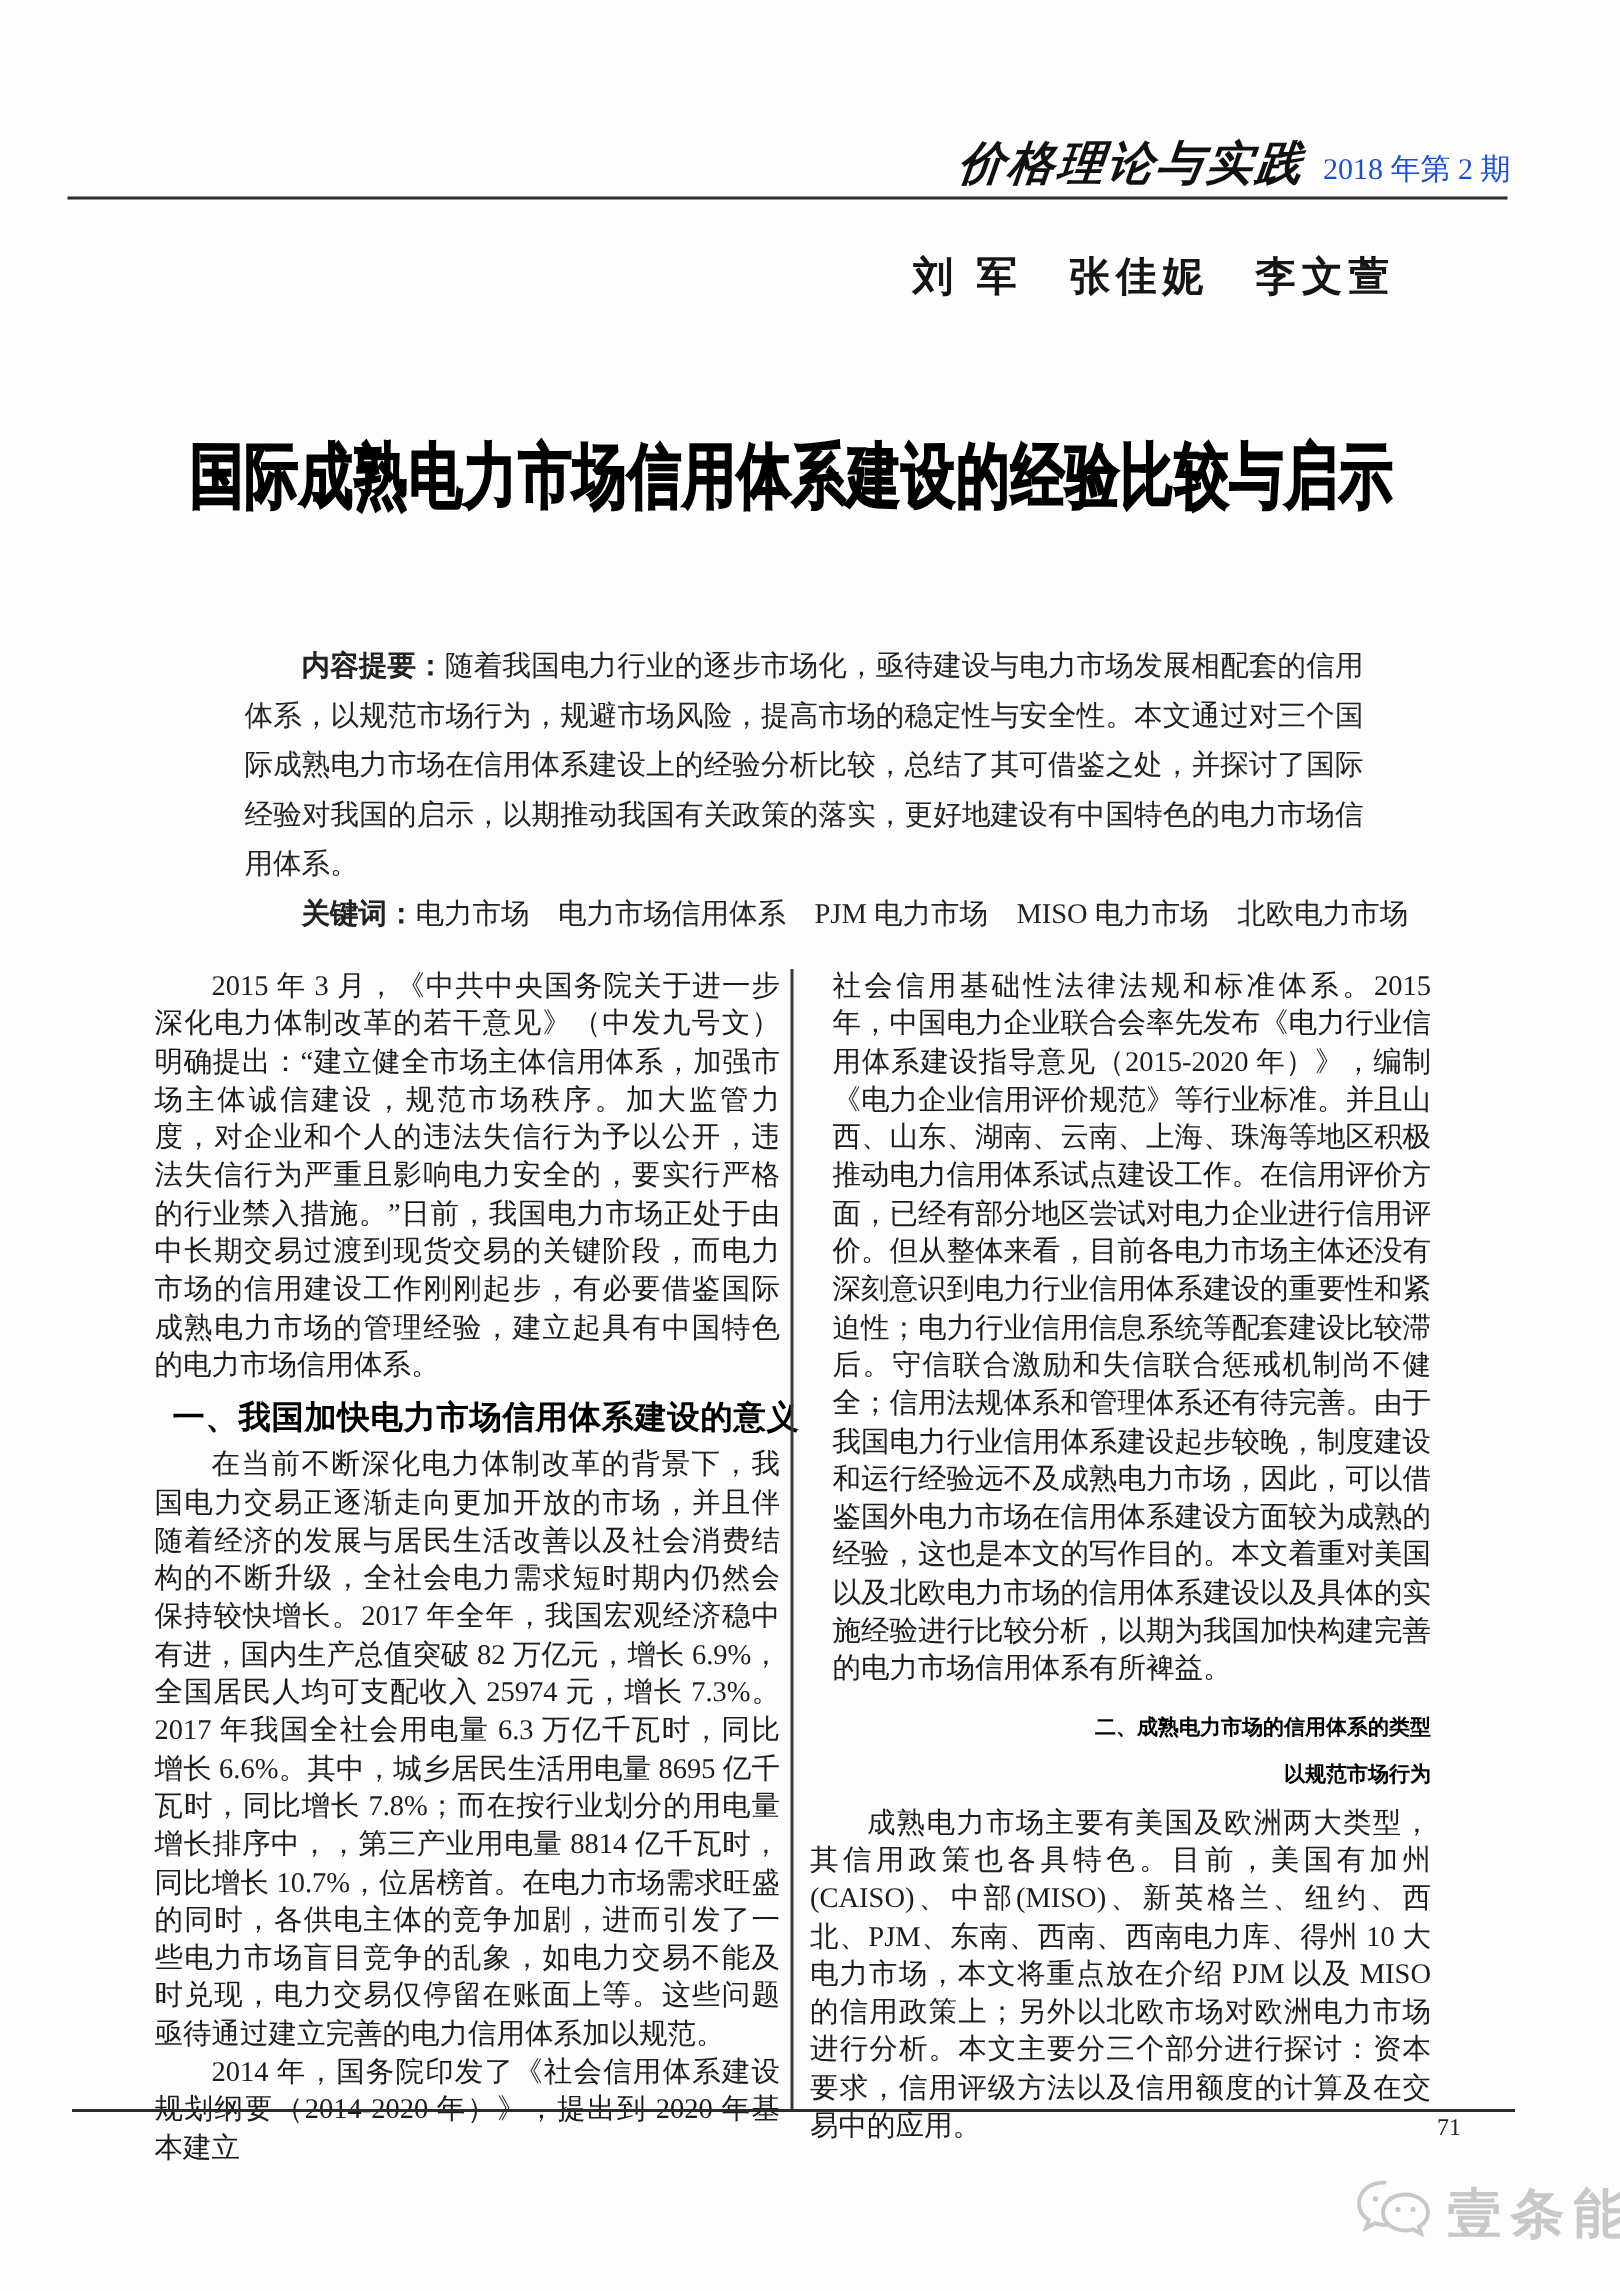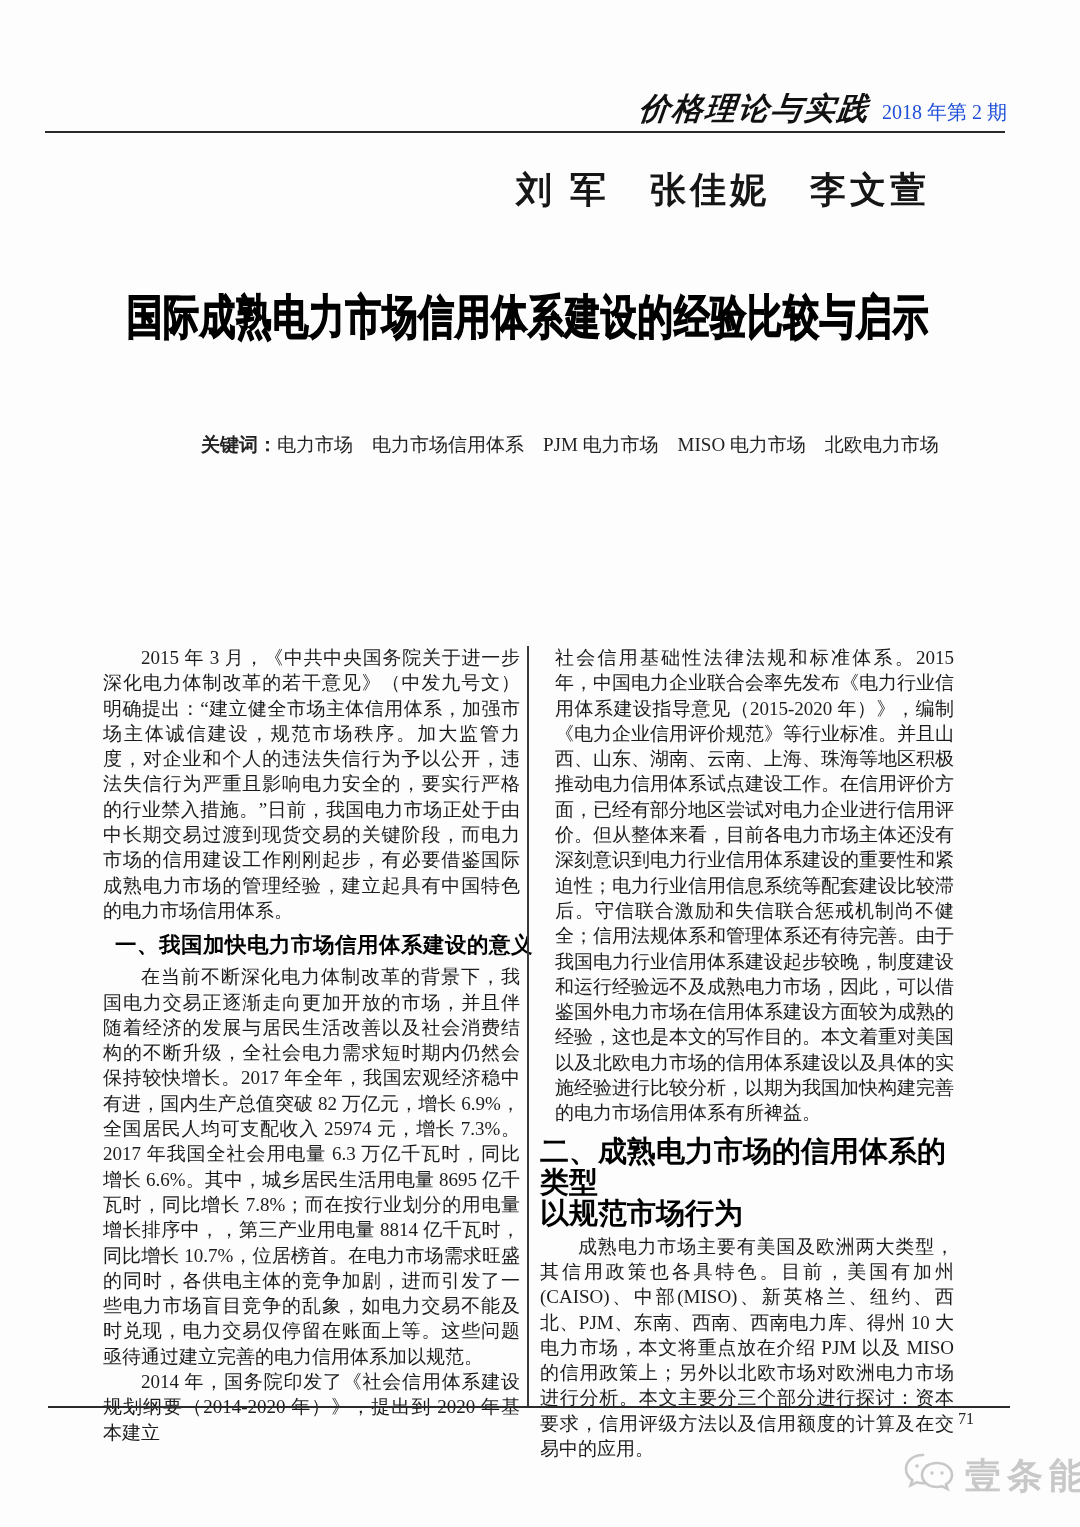--- a/index.html
+++ b/index.html
@@ -21,21 +21,21 @@
     position:absolute; top:99px; right:73px;
     font-size:20px; color:#1d4ed8; white-space:nowrap;
   }
   .rule-top {
     position:absolute; left:45px; top:131px; width:960px; height:2px;
     background:#2b2b2b;
   }
   .authors {
     position:absolute; top:166px; right:150px;
     font-family:"Liberation Sans","DejaVu Sans",sans-serif;
-    font-size:36px; font-weight:bold; letter-spacing:4px; color:#161616;
+    font-size:27px; font-weight:bold; letter-spacing:4px; color:#161616;
     white-space:nowrap;
   }
   
   .title-wrap {
     position:absolute; left:0; top:286px; width:1050px;
     text-align:left; white-space:nowrap;
   }
   .title-text {
     display:inline-block;
     font-family:"Liberation Sans","DejaVu Sans",sans-serif;
@@ -64,21 +64,21 @@
     position:absolute; left:527px; top:646px; width:2px; height:761px;
     background:#3a3a3a;
   }
   .sec-h1 {
     margin:8px 12px 5px; font-family:"Liberation Sans","DejaVu Sans",sans-serif;
     font-weight:bold; font-size:21.5px; color:#000; letter-spacing:0.5px;
     line-height:28px; white-space:nowrap;
   }
   .sec-h2 {
     margin:10px 0 5px; font-family:Liberation Sans, sans-serif;
-    font-weight:bold; font-size:29px; color:#000; text-align:left;
+    font-weight:bold; font-size:14px; color:#000; text-align:right;
     line-height:31px;
   }
   
   .rule-bottom {
     position:absolute; left:48px; top:1406px; width:962px; height:2px;
     background:#2b2b2b;
   }
   .page-number {
     position:absolute; left:958px; top:1410px;
     font-size:16px; color:#222;
@@ -102,20 +102,21 @@
   <div class="issue">2018 年第 2 期</div>
   <div class="rule-top"></div>
 
   <div class="authors">刘 军　张佳妮　李文萱</div>
 
   <div class="title-wrap">
     <span class="title-text">国际成熟电力市场信用体系建设的经验比较与启示</span>
   </div>
 
   <div class="abstract">
+    <p><span class="lbl">内容提要：</span><span>随着我国电力行业的逐步市场化，亟待建设与电力市场发展相配套的信用体系，以规范市场行为，规避市场风险，提高市场的稳定性与安全性。本文通过对三个国际成熟电力市场在信用体系建设上的经验分析比较，总结了其可借鉴之处，并探讨了国际经验对我国的启示，以期推动我国有关政策的落实，更好地建设有中国特色的电力市场信用体系。</span></p>
     <p class="kw-line"><span class="lbl">关键词：</span><span>电力市场　电力市场信用体系　PJM 电力市场　MISO 电力市场　北欧电力市场</span></p>
   </div>
 
   <div class="col col-left">
     <p>2015 年 3 月，《中共中央国务院关于进一步深化电力体制改革的若干意见》（中发九号文）明确提出：“建立健全市场主体信用体系，加强市场主体诚信建设，规范市场秩序。加大监管力度，对企业和个人的违法失信行为予以公开，违法失信行为严重且影响电力安全的，要实行严格的行业禁入措施。”日前，我国电力市场正处于由中长期交易过渡到现货交易的关键阶段，而电力市场的信用建设工作刚刚起步，有必要借鉴国际成熟电力市场的管理经验，建立起具有中国特色的电力市场信用体系。</p>
     <div class="sec-h1">一、我国加快电力市场信用体系建设的意义</div>
     <p>在当前不断深化电力体制改革的背景下，我国电力交易正逐渐走向更加开放的市场，并且伴随着经济的发展与居民生活改善以及社会消费结构的不断升级，全社会电力需求短时期内仍然会保持较快增长。2017 年全年，我国宏观经济稳中有进，国内生产总值突破 82 万亿元，增长 6.9%，全国居民人均可支配收入 25974 元，增长 7.3%。2017 年我国全社会用电量 6.3 万亿千瓦时，同比增长 6.6%。其中，城乡居民生活用电量 8695 亿千瓦时，同比增长 7.8%；而在按行业划分的用电量增长排序中，，第三产业用电量 8814 亿千瓦时，同比增长 10.7%，位居榜首。在电力市场需求旺盛的同时，各供电主体的竞争加剧，进而引发了一些电力市场盲目竞争的乱象，如电力交易不能及时兑现，电力交易仅停留在账面上等。这些问题亟待通过建立完善的电力信用体系加以规范。</p>
     <p>2014 年，国务院印发了《社会信用体系建设规划纲要（2014-2020 年）》，提出到 2020 年基本建立</p>
   </div>
 

